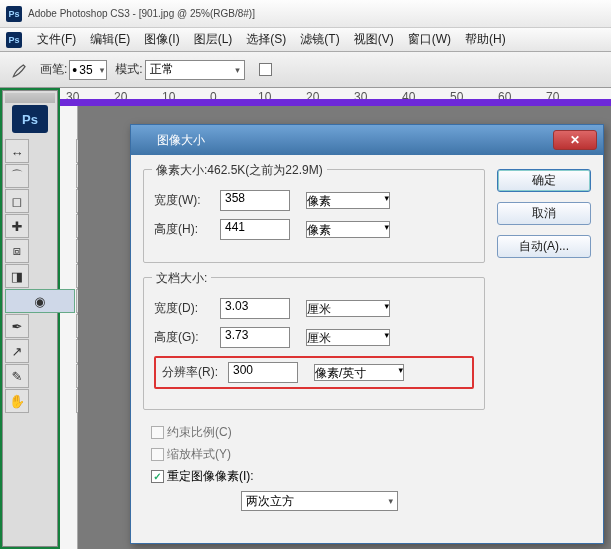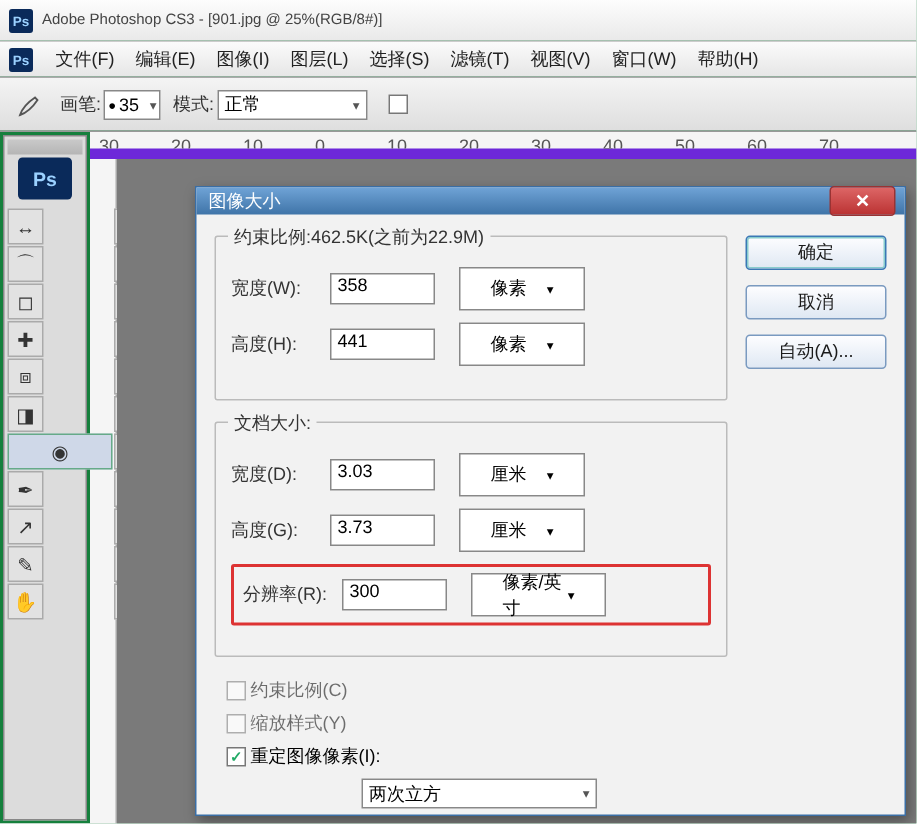--- a/index.html
+++ b/index.html
@@ -28,33 +28,33 @@
 .tp-head{height:10px;background:linear-gradient(#c9c9c9,#b5b5b5);margin-bottom:2px}
 .tp-ps{width:36px;height:28px;background:#0a2a5a;color:#9bd1ff;font-weight:bold;font-size:13px;display:flex;align-items:center;justify-content:center;margin:2px auto 6px;border-radius:3px}
 .tools{display:grid;grid-template-columns:1fr 1fr;gap:1px}
 .tbtn{width:24px;height:24px;background:#e2e2e2;border:1px solid #aaa;display:flex;align-items:center;justify-content:center;font-size:13px;color:#333}
 .tbtn.sel{background:#cfd8e8;border-color:#6a8}
 .ruler-h{position:absolute;top:88px;left:60px;right:0;height:18px;background:#f5f5f5;border-bottom:7px solid #6d28d9;overflow:hidden;font-size:9px;color:#555}
 .ruler-h span{position:absolute;top:2px}
 .ruler-v{position:absolute;top:106px;left:60px;width:18px;bottom:0;background:#f5f5f5;border-right:1px solid #aaa}
 .canvas{position:absolute;top:106px;left:78px;right:0;bottom:0;background:#7a7a7a}
 .dialog{position:absolute;top:124px;left:130px;width:474px;height:420px;background:#f2f2f2;border:1px solid #3a6ea5;box-shadow:2px 3px 8px rgba(0,0,0,.35)}
-.dlg-tb{height:18px;background:linear-gradient(#6fa3d6,#3f74a8);display:flex;align-items:center;padding-left:8px;color:#fff;font-size:13px}
+.dlg-tb{height:30px;background:linear-gradient(#6fa3d6,#3f74a8);display:flex;align-items:center;padding-left:26px;color:#fff;font-size:13px}
 .dlg-close{margin-left:auto;width:44px;height:20px;background:linear-gradient(#d66,#b33);border:1px solid #933;border-radius:3px;display:flex;align-items:center;justify-content:center;color:#fff;margin-right:6px;font-weight:bold}
 .dlg-body{padding:14px 12px;display:flex;gap:12px}
 .dlg-main{flex:1}
 .dlg-side{width:94px;display:flex;flex-direction:column;gap:10px}
 .btn{height:23px;border:1px solid #7a9ac0;background:linear-gradient(#fdfdff,#dfe8f3);border-radius:3px;display:flex;align-items:center;justify-content:center;color:#1a1a1a;cursor:default}
 .btn.def{border:1px solid #3b78b5;box-shadow:0 0 0 1px #8cc inset}
 .grp{border:1px solid #bbb;border-radius:2px;padding:12px 10px 14px;position:relative;margin-bottom:14px;background:#f2f2f2}
 .grp .legend{position:absolute;top:-8px;left:8px;background:#f2f2f2;padding:0 4px;font-size:12px;color:#333}
 .row{display:flex;align-items:center;margin:8px 0}
 .row .rl{width:66px;text-align:left;color:#333}
 .inp{height:21px;border:1px solid #888;background:#fff;padding:0 4px;width:70px;display:flex;align-items:flex-start}
-.unit{height:29px;border:1px solid #888;background:#fff;width:84px;margin-left:16px;display:flex;align-items:center;padding:0 20px}
+.unit{height:17px;border:1px solid #888;background:#fff;width:84px;margin-left:16px;display:flex;align-items:flex-start;padding:0 0}
 .unit .ar{margin-left:auto;font-size:9px}
 .hl{border:2px solid #d33;border-radius:2px;padding:4px 6px;margin:6px 0}
 .foot{padding:0 2px}
 .foot .row{margin:5px 0}
 .resample{display:flex;align-items:center;margin-top:6px;margin-left:96px}
 .resample .sel{width:157px}
 .ruler-ticks{position:relative;height:100%}
 </style>
 </head>
 <body>
@@ -157,21 +157,21 @@
 
   <div class="dialog">
     <div class="dlg-tb">
       <span>图像大小</span>
       <div class="dlg-close">✕</div>
     </div>
     <div class="dlg-body">
       <div class="dlg-main">
 
         <div class="grp">
-          <div class="legend">约束比例:462.5K(之前为22.9M)</div>
+          <div class="legend">像素大小:462.5K(之前为22.9M)</div>
           <div class="row">
             <span class="rl">宽度(W):</span>
             <div class="inp">
                 <span>358</span>
               </div>
             <div class="unit">
                 <span>像素</span>
                 <span class="ar">▾</span>
               </div>
           </div>

